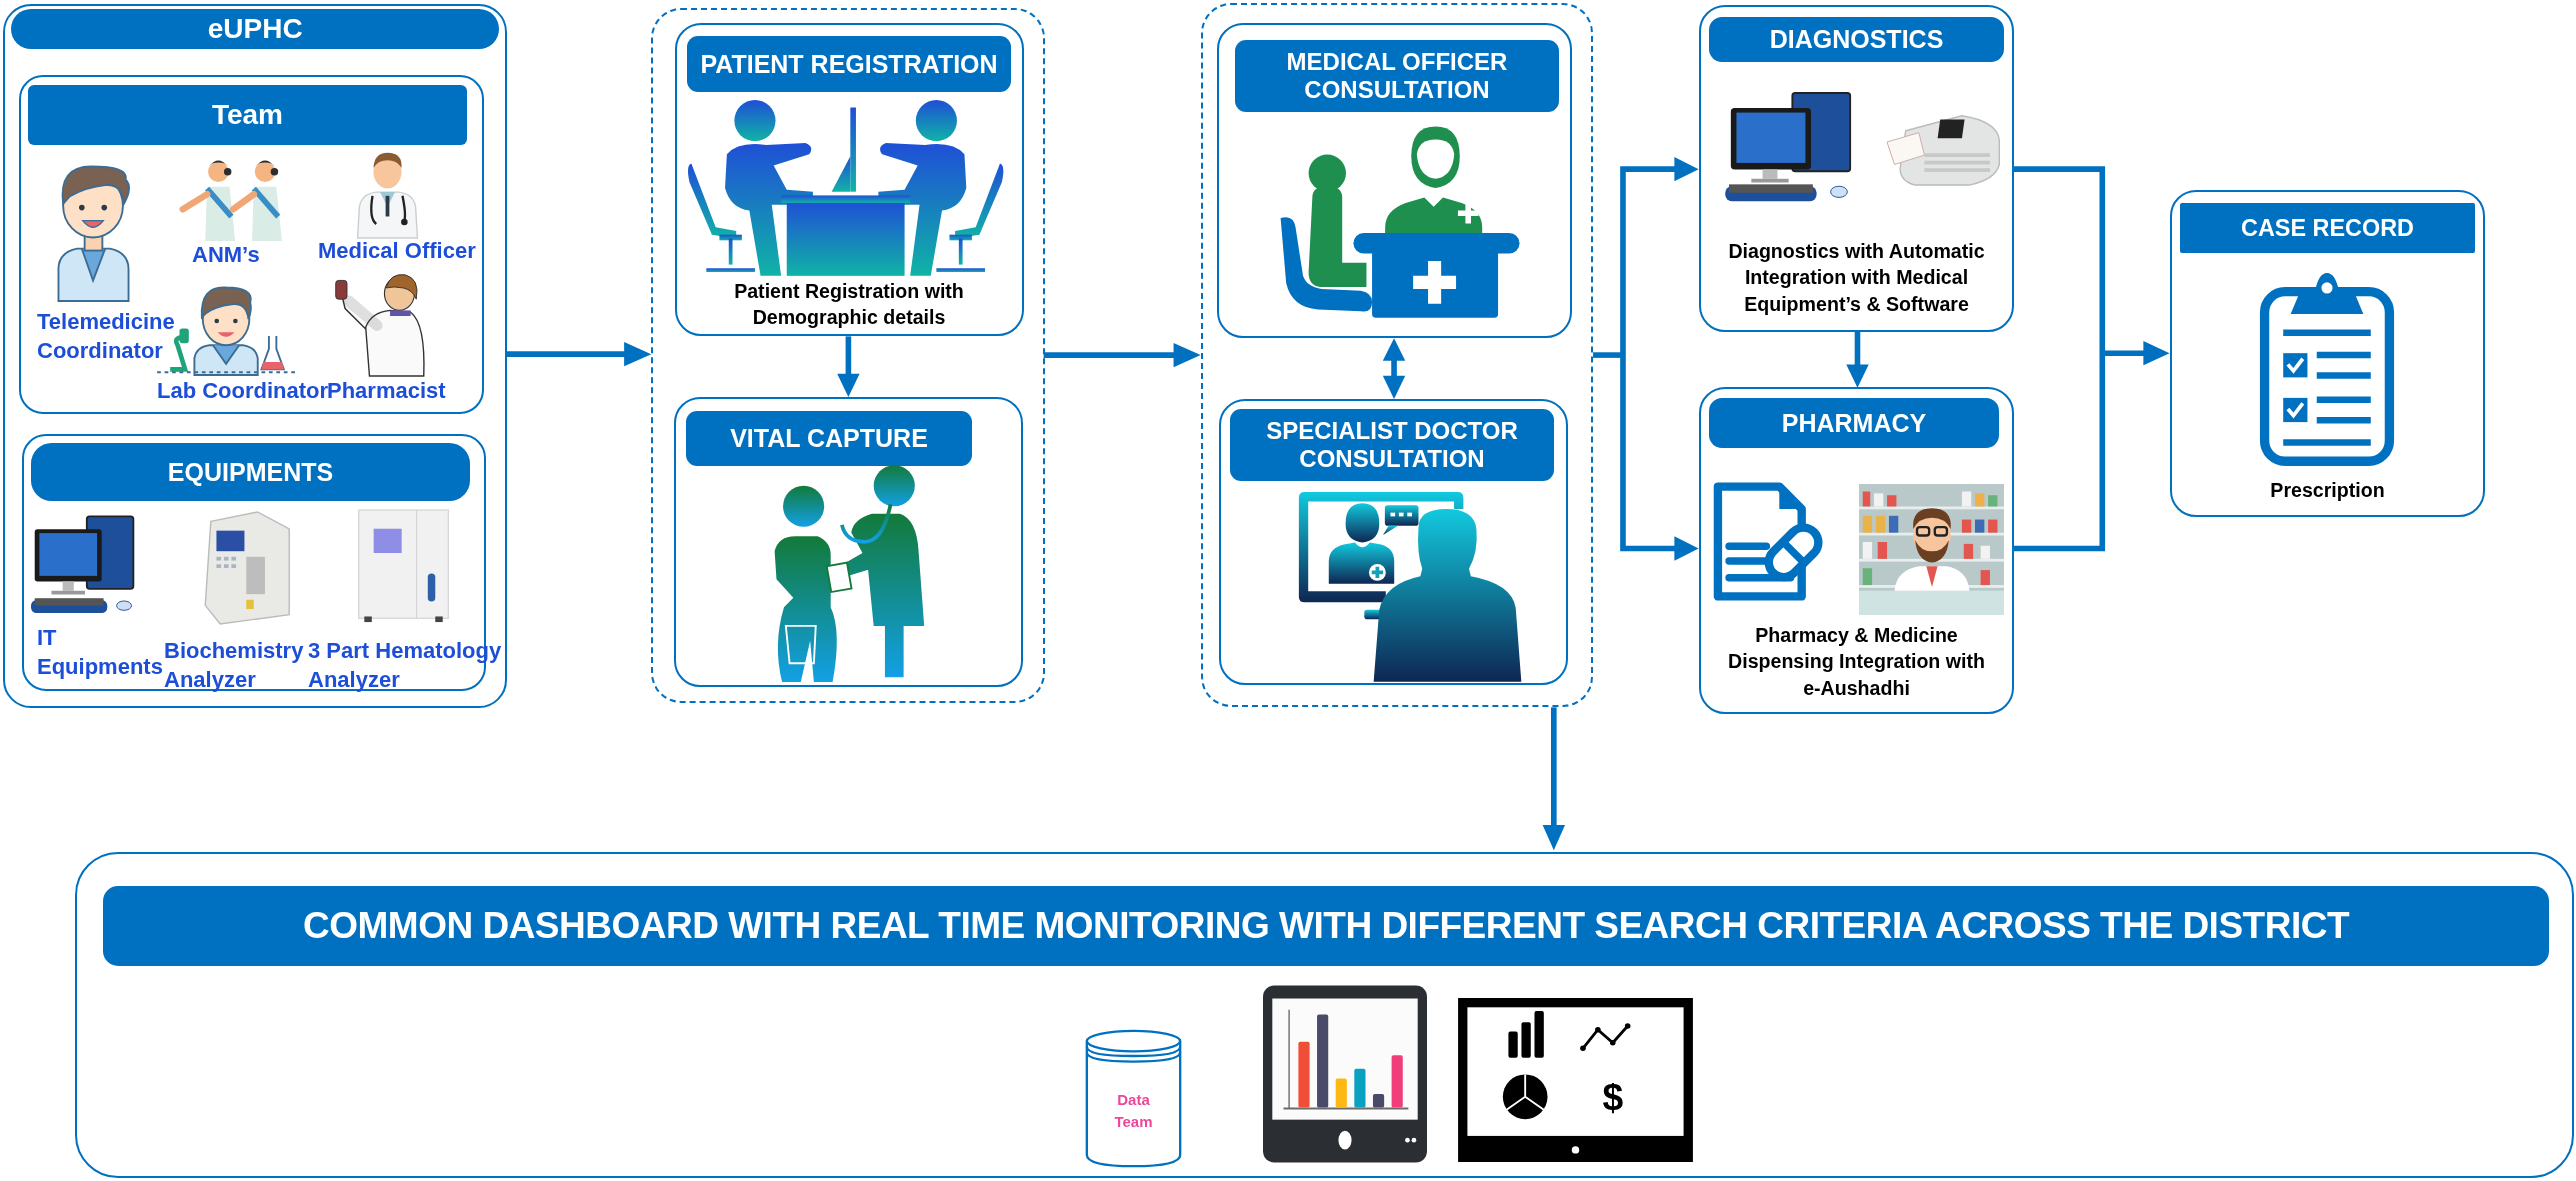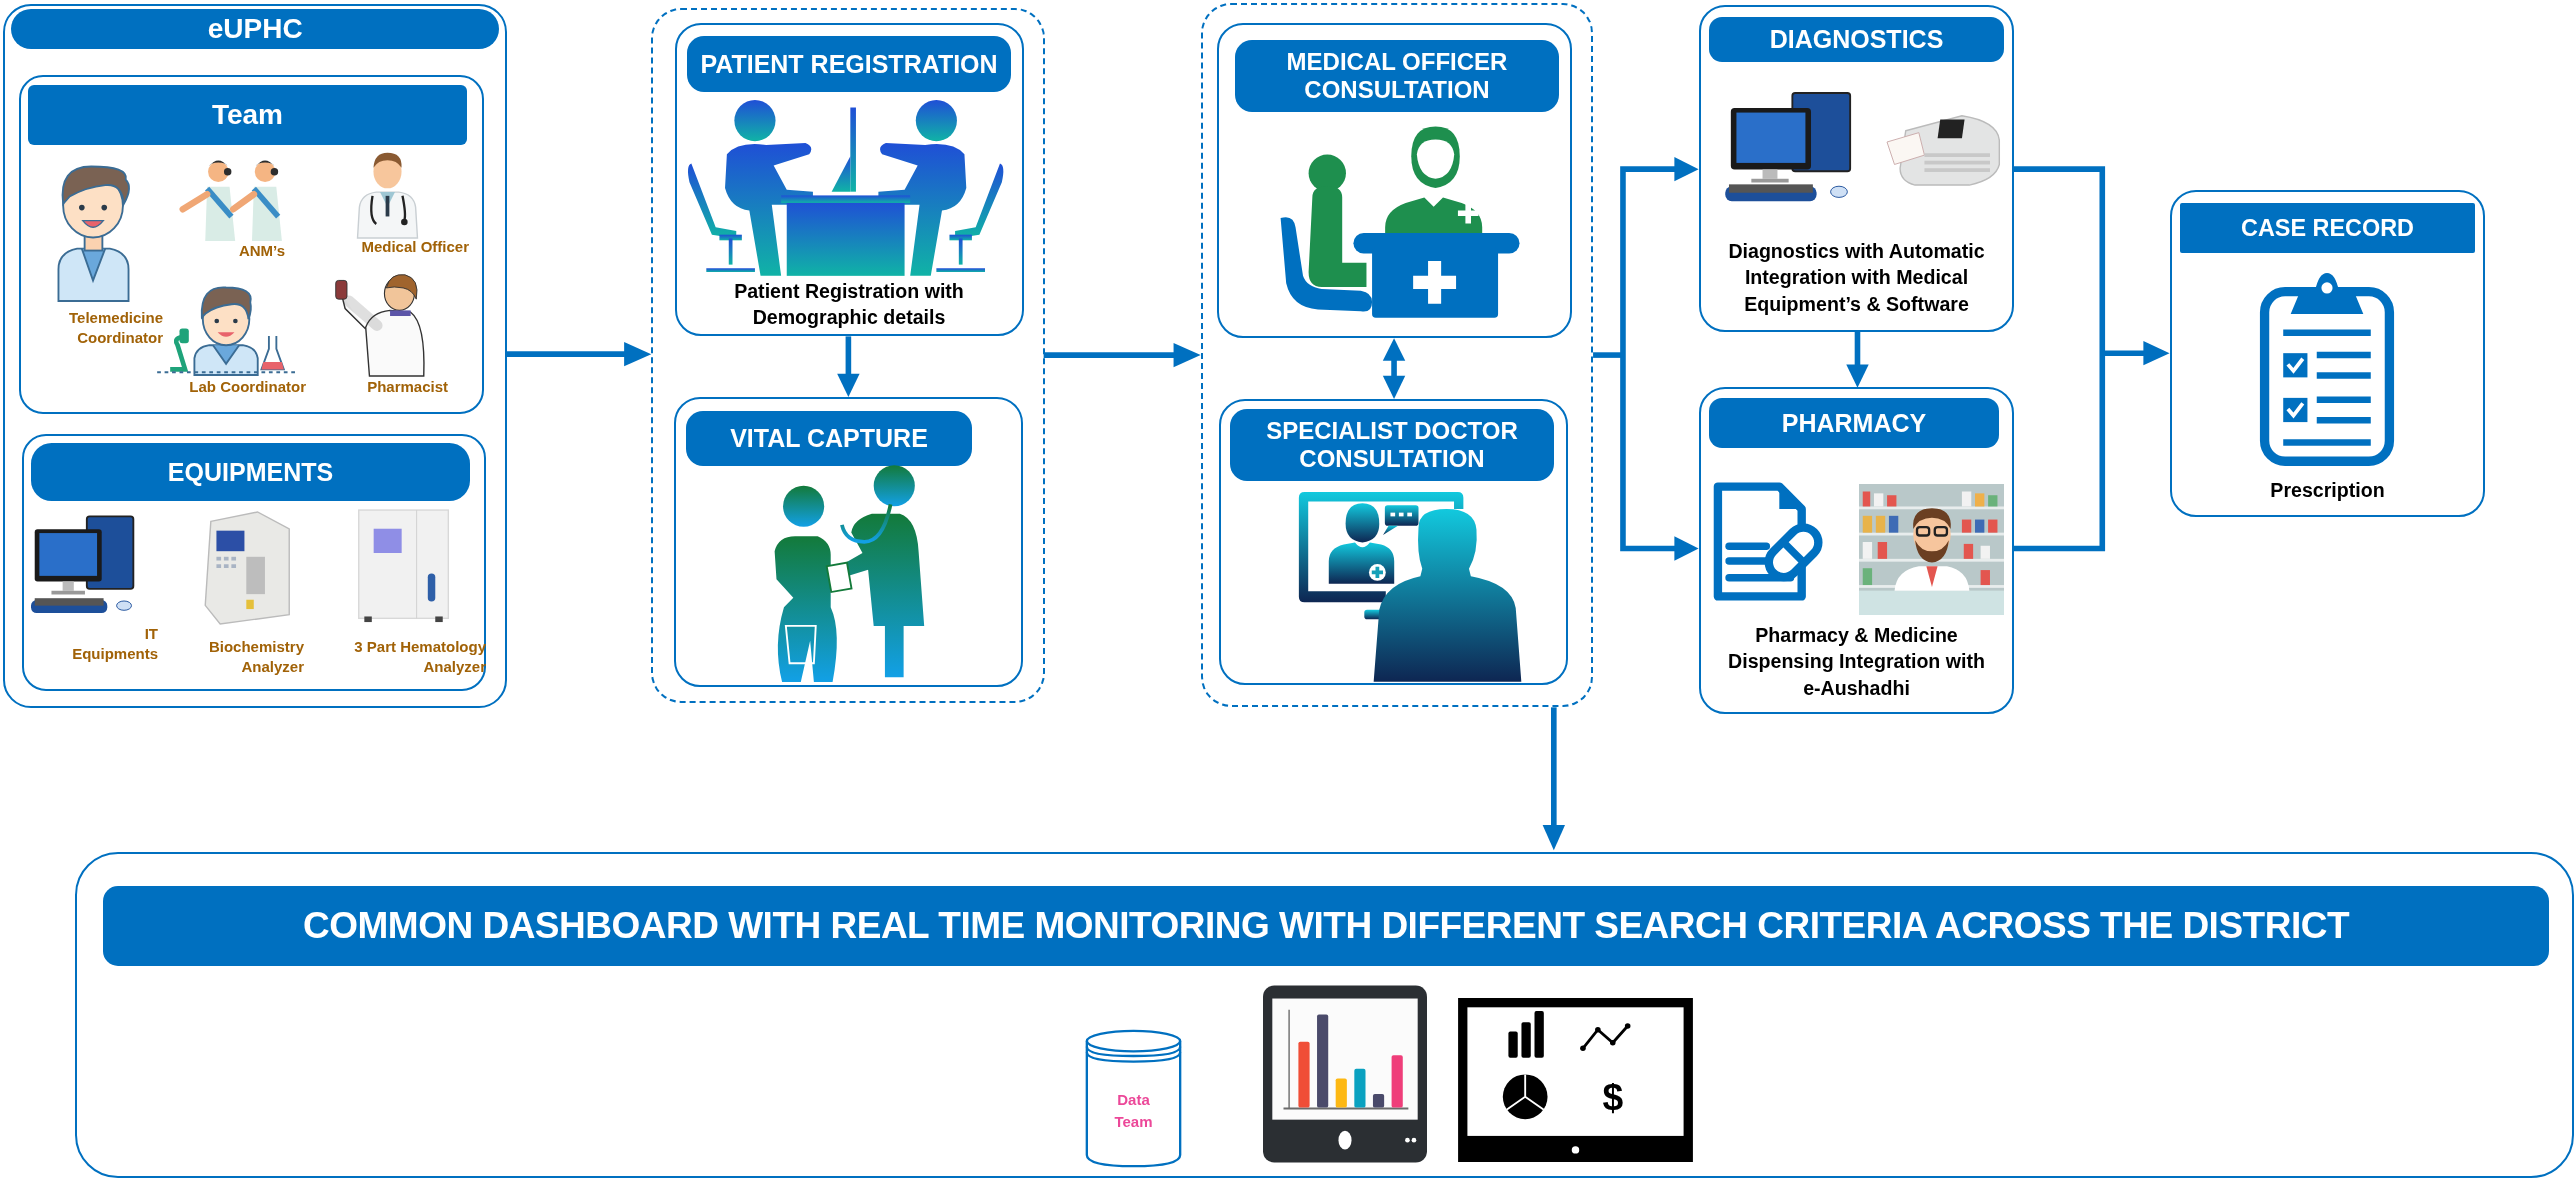--- a/index.html
+++ b/index.html
@@ -1,22 +1,22 @@
 <!DOCTYPE html>
 <html style="font-size:15px"><head>
 <meta charset="utf-8">
 <style>
   html, body { margin:0; padding:0; background:#ffffff; }
   body { width:2576px; height:1182px; position:relative; overflow:hidden; font-family:"Liberation Sans", "DejaVu Sans", sans-serif; }
   .abs { position:absolute; }
   .box { position:absolute; border:2.8px solid #0070C0; border-radius:26px; background:#fff; box-sizing:border-box; }
   .dashed { position:absolute; border:2.8px dashed #0070C0; border-radius:30px; box-sizing:border-box; }
-  .banner { position:absolute; background:#0070C0; color:#fff; font-weight:bold; text-align:center; border-radius:17px; display:flex; align-items:center; justify-content:center; line-height:1.15; box-sizing:border-box; }
+  .banner { position:absolute; background:#0070C0; color:#fff; font-weight:bold; text-align:center; border-radius:11px; display:flex; align-items:center; justify-content:center; line-height:1.15; box-sizing:border-box; }
   .cap { position:absolute; color:#000; font-weight:bold; text-align:center; font-size:19.6px; line-height:1.35; }
-  .lbl { position:absolute; color:#a16207; font-weight:bold; text-align:right; font-size:15px; line-height:1.3; white-space:nowrap; }
+  .lbl { position:absolute; color:#1d4ed8; font-weight:bold; text-align:left; font-size:22px; line-height:1.3; white-space:nowrap; }
   svg { position:absolute; overflow:visible; }
   #connectors { left:0; top:0; width:2576px; height:1182px; pointer-events:none; }
 </style>
 </head>
 <body>
 
 <svg id="connectors" viewBox="0 0 2757 1265" width="2576" height="1182">
   <defs>
     <marker id="ah" markerWidth="10" markerHeight="10" refX="9" refY="5" orient="auto" markerUnits="userSpaceOnUse" viewBox="0 0 10 10">
       <path d="M0,0 L10,5 L0,10 z" fill="#0070C0"></path>

